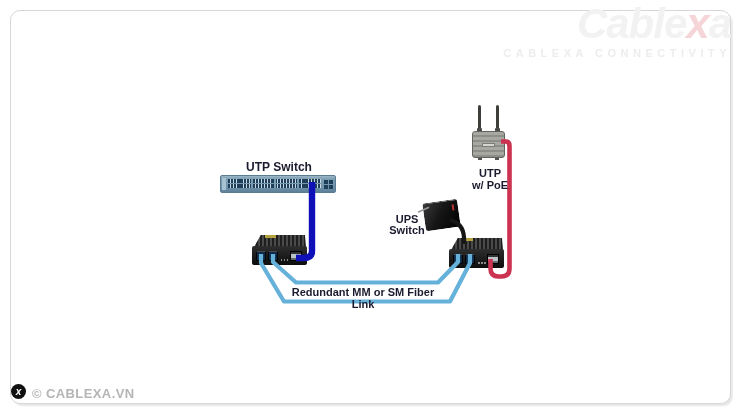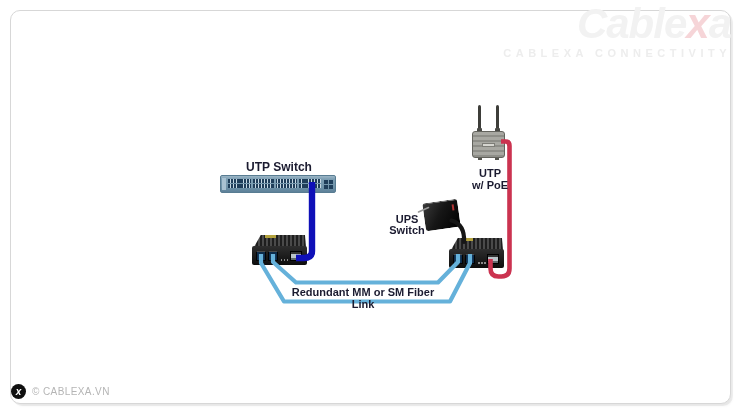--- a/index.html
+++ b/index.html
@@ -77,22 +77,22 @@
   .ap-foot{position:absolute;width:4px;height:3px;background:#55554f;top:157px;z-index:1;}
   .ft1{left:478px}.ft2{left:495px}
 
   
   .cables{position:absolute;left:0;top:0;z-index:5;pointer-events:none;}
 
   
   .f-icon{position:absolute;left:11px;top:384px;width:15px;height:15px;border-radius:50%;
           background:#101010;color:#fff;display:flex;align-items:center;justify-content:center;
           font-size:10px;font-weight:bold;font-style:italic;z-index:3;}
-  .f-text{position:absolute;left:32px;top:386px;font-size:10px;color:#b5b5b5;
-          letter-spacing:0.4px;z-index:3;}
+  .f-text{position:absolute;left:32px;top:386px;font-size:13px;color:#b5b5b5;
+          letter-spacing:0.4px;z-index:3;font-weight:bold;}
 </style>
 </head>
 <body>
 
 <div class="card"></div>
 
 <div class="logo">
   <div class="logo-word"><span>Cable</span><span class="logo-x">x</span><span>a</span></div>
   <div class="logo-tag">CABLEXA CONNECTIVITY</div>
 </div>

